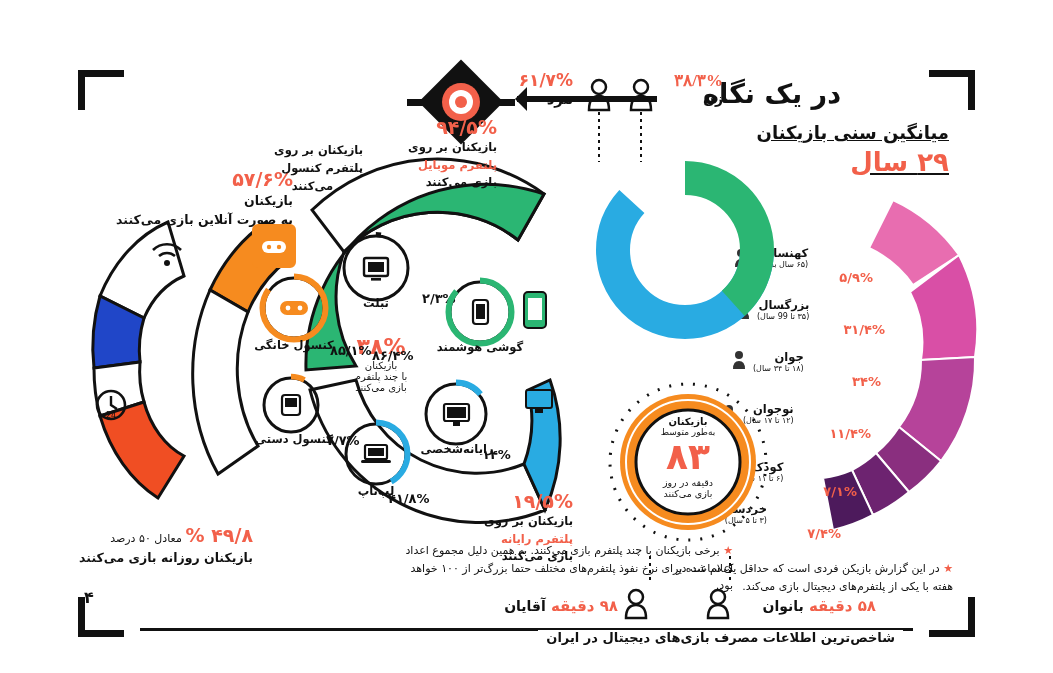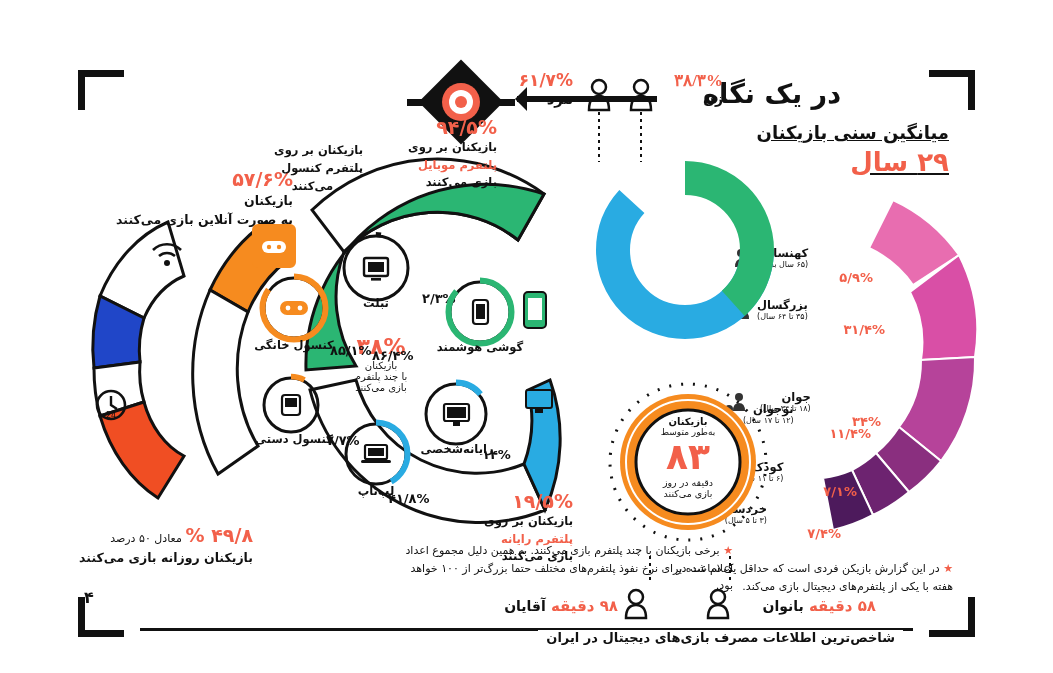--- a/index.html
+++ b/index.html
@@ -131,32 +131,32 @@
           <path d="M2,19 q0,-8 6,-8 q6,0 6,8 z" fill="#333"></path>
         </svg>
     </div>
     <div class="red pct-s" style="margin-top:1px;">۵/۹%</div>
   </div>
 
   <div class="abs rt" style="top:298px; right:168px; width:150px;">
     <div style="display:flex; justify-content:flex-end; align-items:center; gap:6px;">
       <div>
         <div class="legend-s">بزرگسال</div>
-        <div style="font-size:8px;">(۳۵ تا ۶۴ سال)</div>
+        <div style="font-size:8px;">(۳۵ تا 99 سال)</div>
       </div>
       <svg width="16" height="20">
           <circle cx="8" cy="5" r="4" fill="#333"></circle>
           <path d="M2,19 q0,-8 6,-8 q6,0 6,8 z" fill="#333"></path>
         </svg>
     </div>
     <div class="red pct-s" style="margin-top:1px;">۳۱/۴%</div>
   </div>
 
   <div class="abs rt" style="top:350px; right:172px; width:150px;">
-    <div style="display:flex; justify-content:flex-end; align-items:center; gap:13px;margin-top:40px;">
+    <div style="display:flex; justify-content:flex-end; gap:6px;">
       <div>
         <div class="legend-s">جوان</div>
         <div style="font-size:8px;">(۱۸ تا ۳۴ سال)</div>
       </div>
       <svg width="16" height="20">
           <circle cx="8" cy="5" r="4" fill="#333"></circle>
           <path d="M2,19 q0,-8 6,-8 q6,0 6,8 z" fill="#333"></path>
         </svg>
     </div>
     <div class="red pct-s" style="margin-top:1px;">۳۴%</div>

